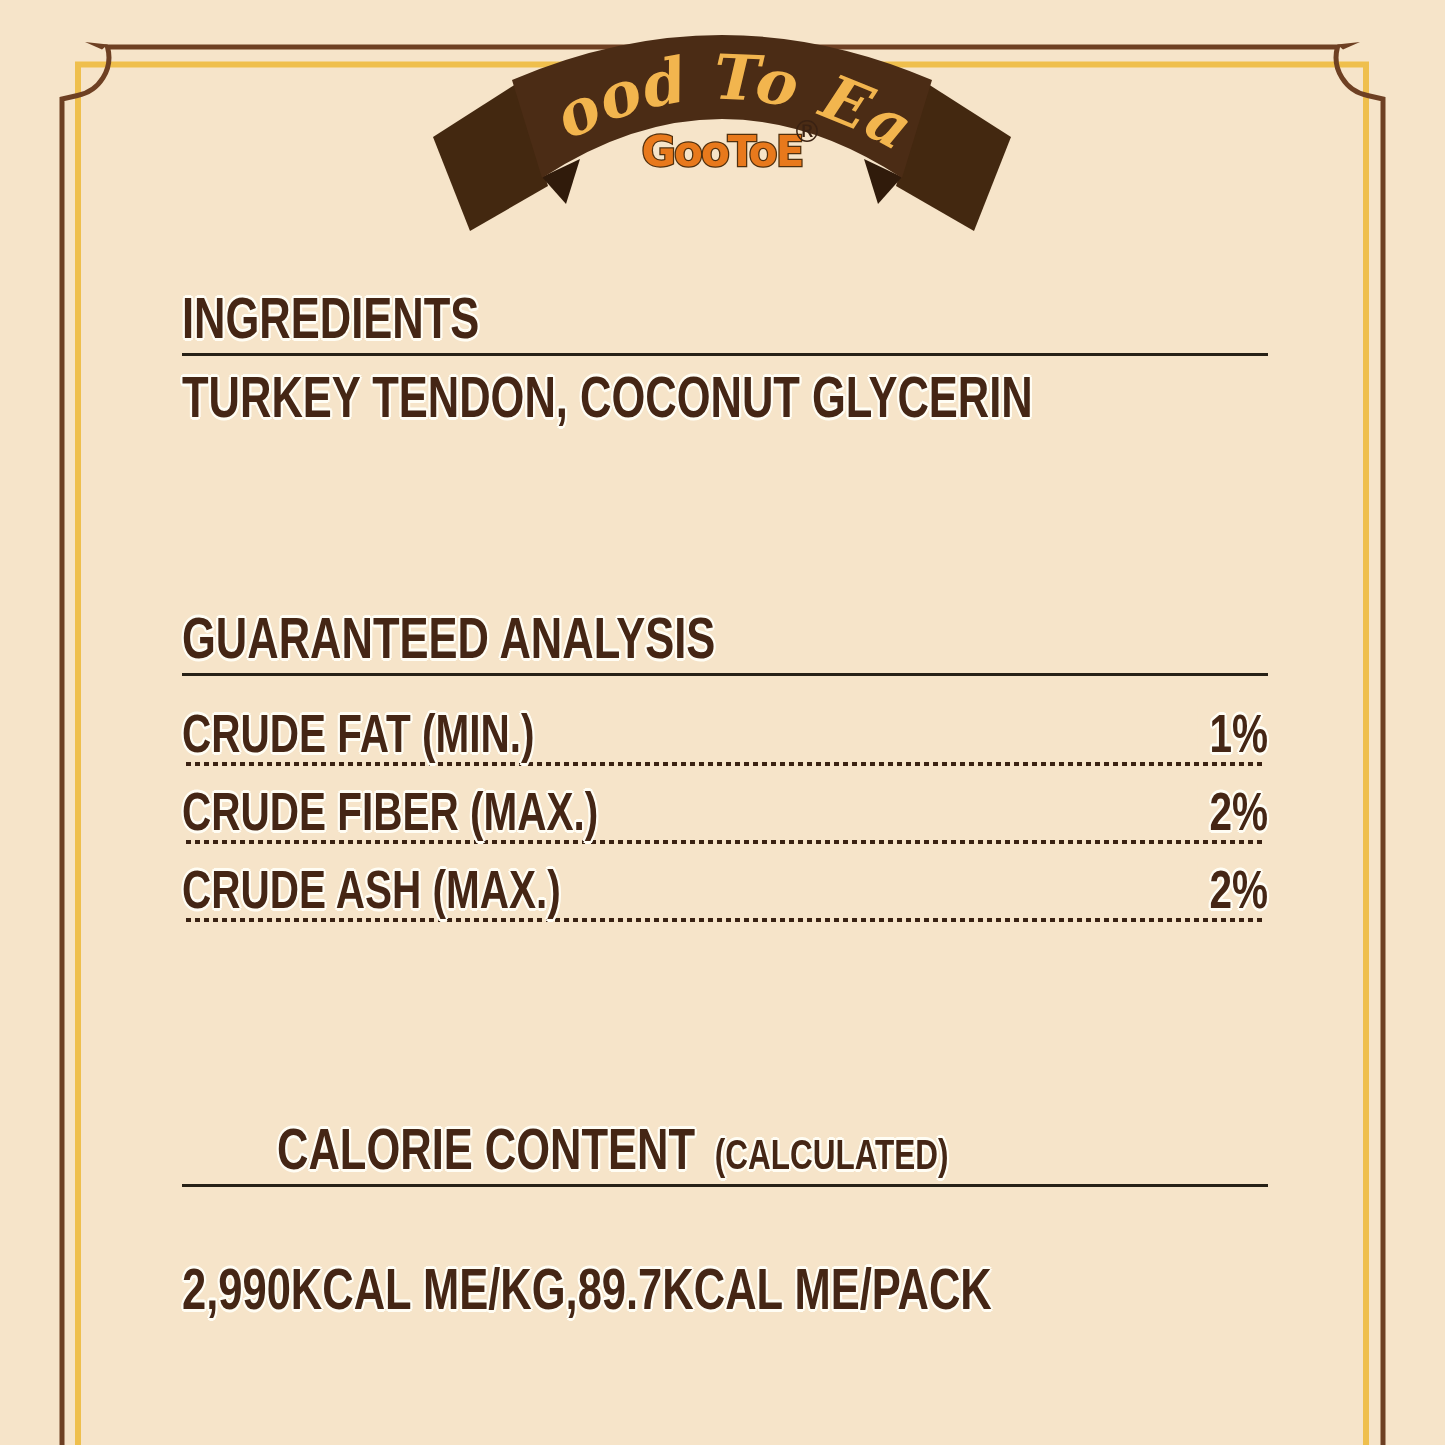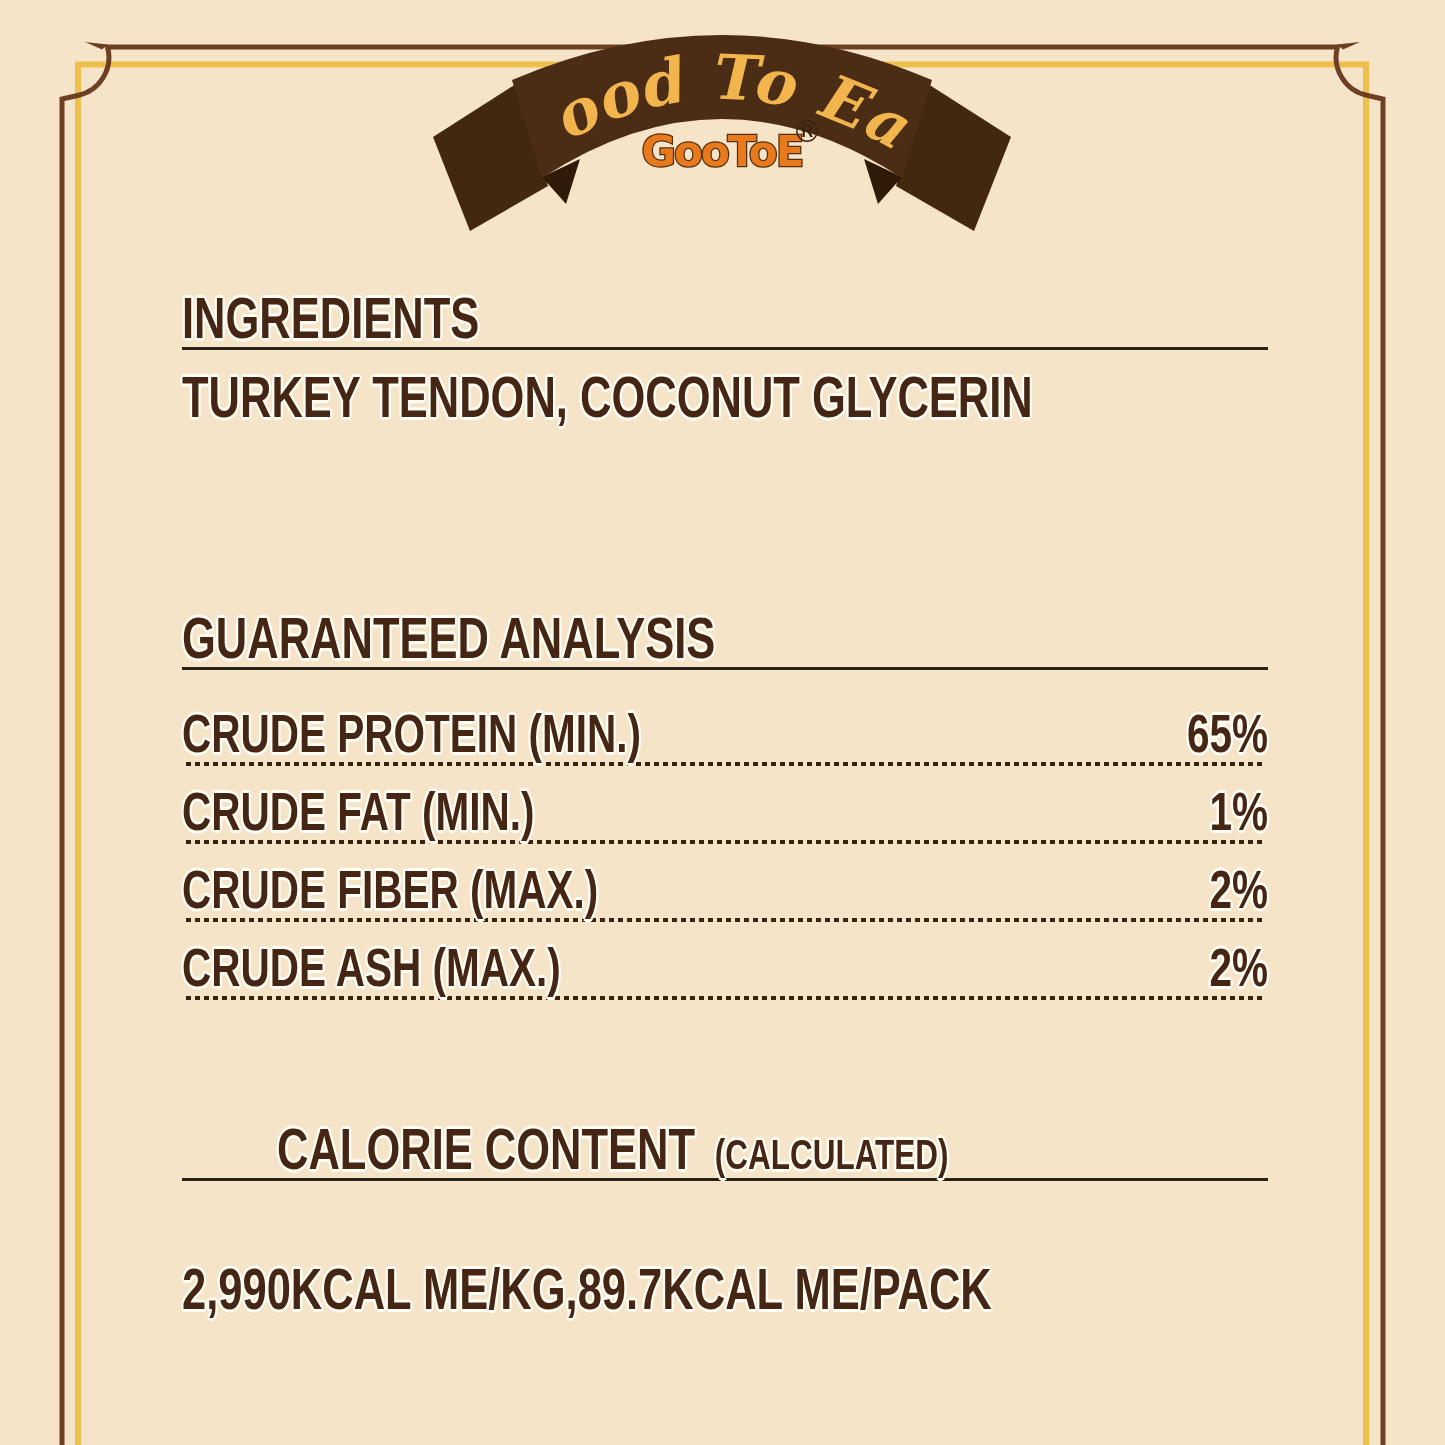--- a/index.html
+++ b/index.html
@@ -32,21 +32,21 @@
     display: inline-block;
     transform: scaleX(0.75);
     transform-origin: 0 50%;
     white-space: nowrap;
   }
   .sec-heading {
     font-size: 58px;
     font-weight: bold;
     line-height: 1;
     border-bottom: 3px solid #272117;
-    padding-bottom: 0;
+    padding-bottom: 6px;
   }
   .sec-heading .suffix {
     font-size: 42px;
     margin-left: 10px;
   }
   .sec-body {
     font-size: 58px;
     font-weight: bold;
     line-height: 1;
   }
@@ -131,25 +131,20 @@
 
 <div class="section" id="sec-guaranteed">
   <div class="sec-heading">
     <span class="shrink halo">GUARANTEED ANALYSIS</span>
   </div>
 </div>
 
 <div id="ga-rows">
   <div class="ga-row">
     <div class="leader"></div>
-    <span class="row-label halo">CRUDE PROTEIN (MIN.)</span>
-    <span class="row-value halo">65%</span>
-  </div>
-  <div class="ga-row">
-    <div class="leader"></div>
     <span class="row-label halo">CRUDE FAT (MIN.)</span>
     <span class="row-value halo">1%</span>
   </div>
   <div class="ga-row">
     <div class="leader"></div>
     <span class="row-label halo">CRUDE FIBER (MAX.)</span>
     <span class="row-value halo">2%</span>
   </div>
   <div class="ga-row">
     <div class="leader"></div>

